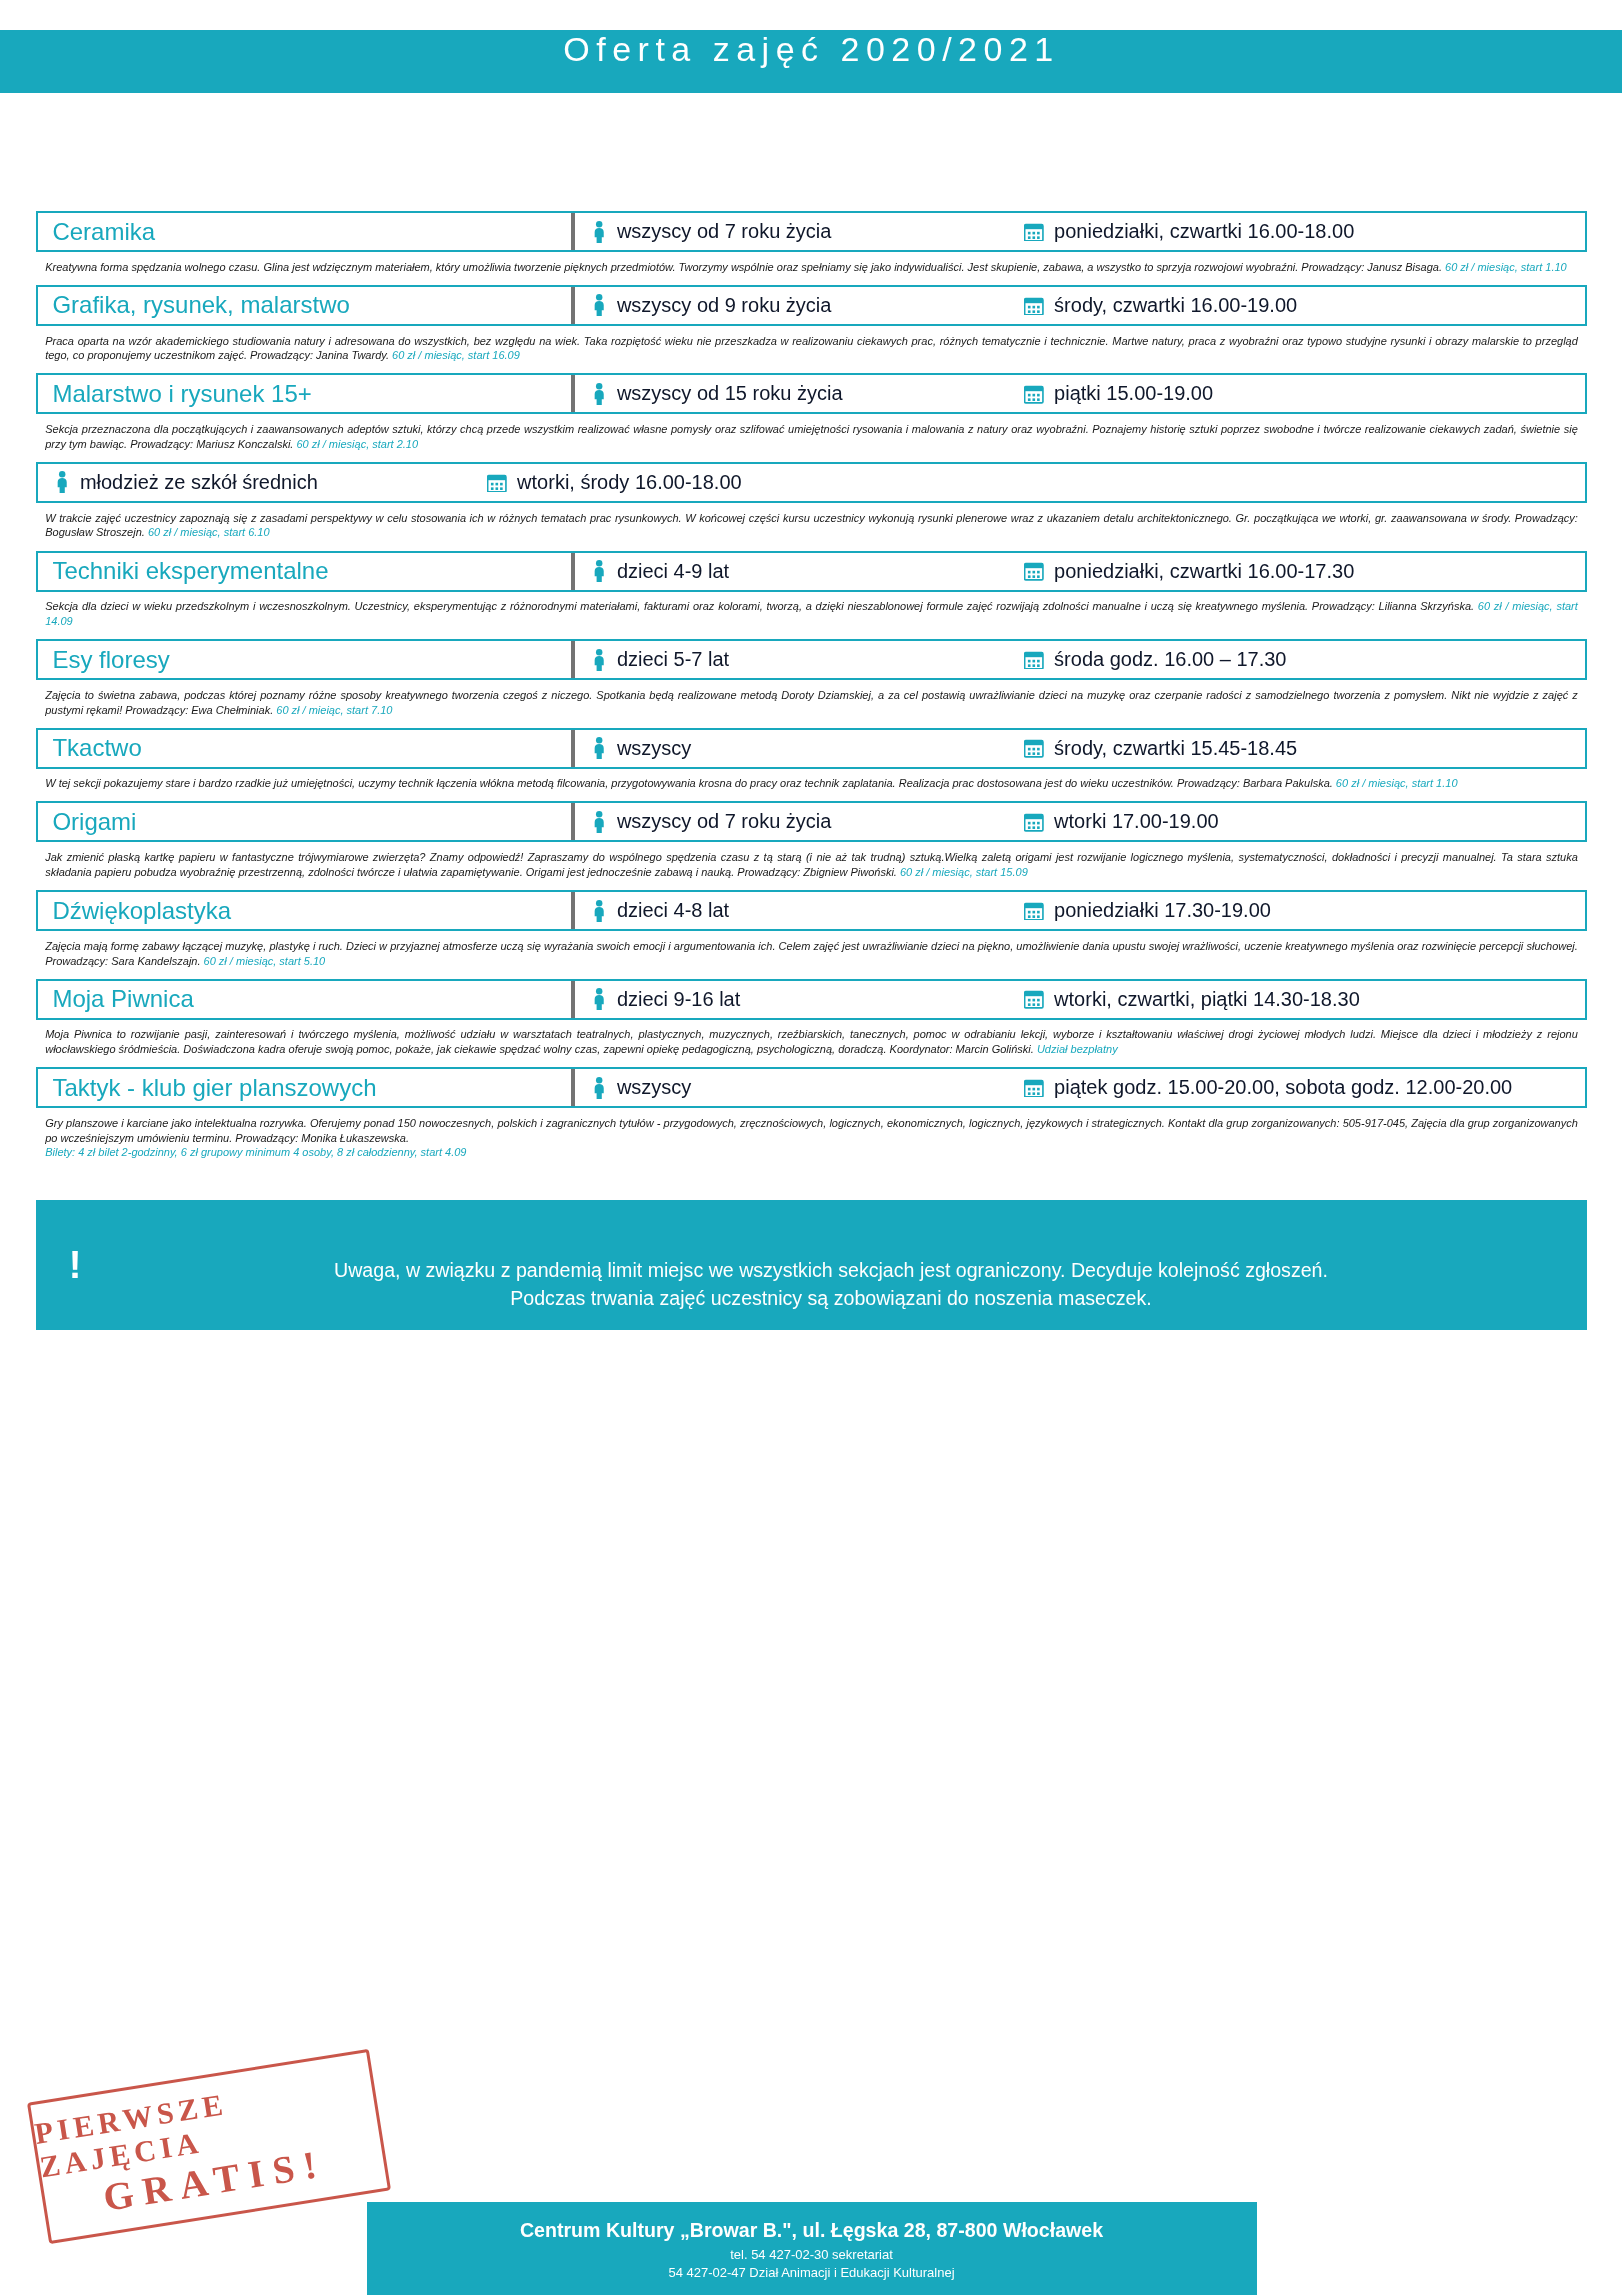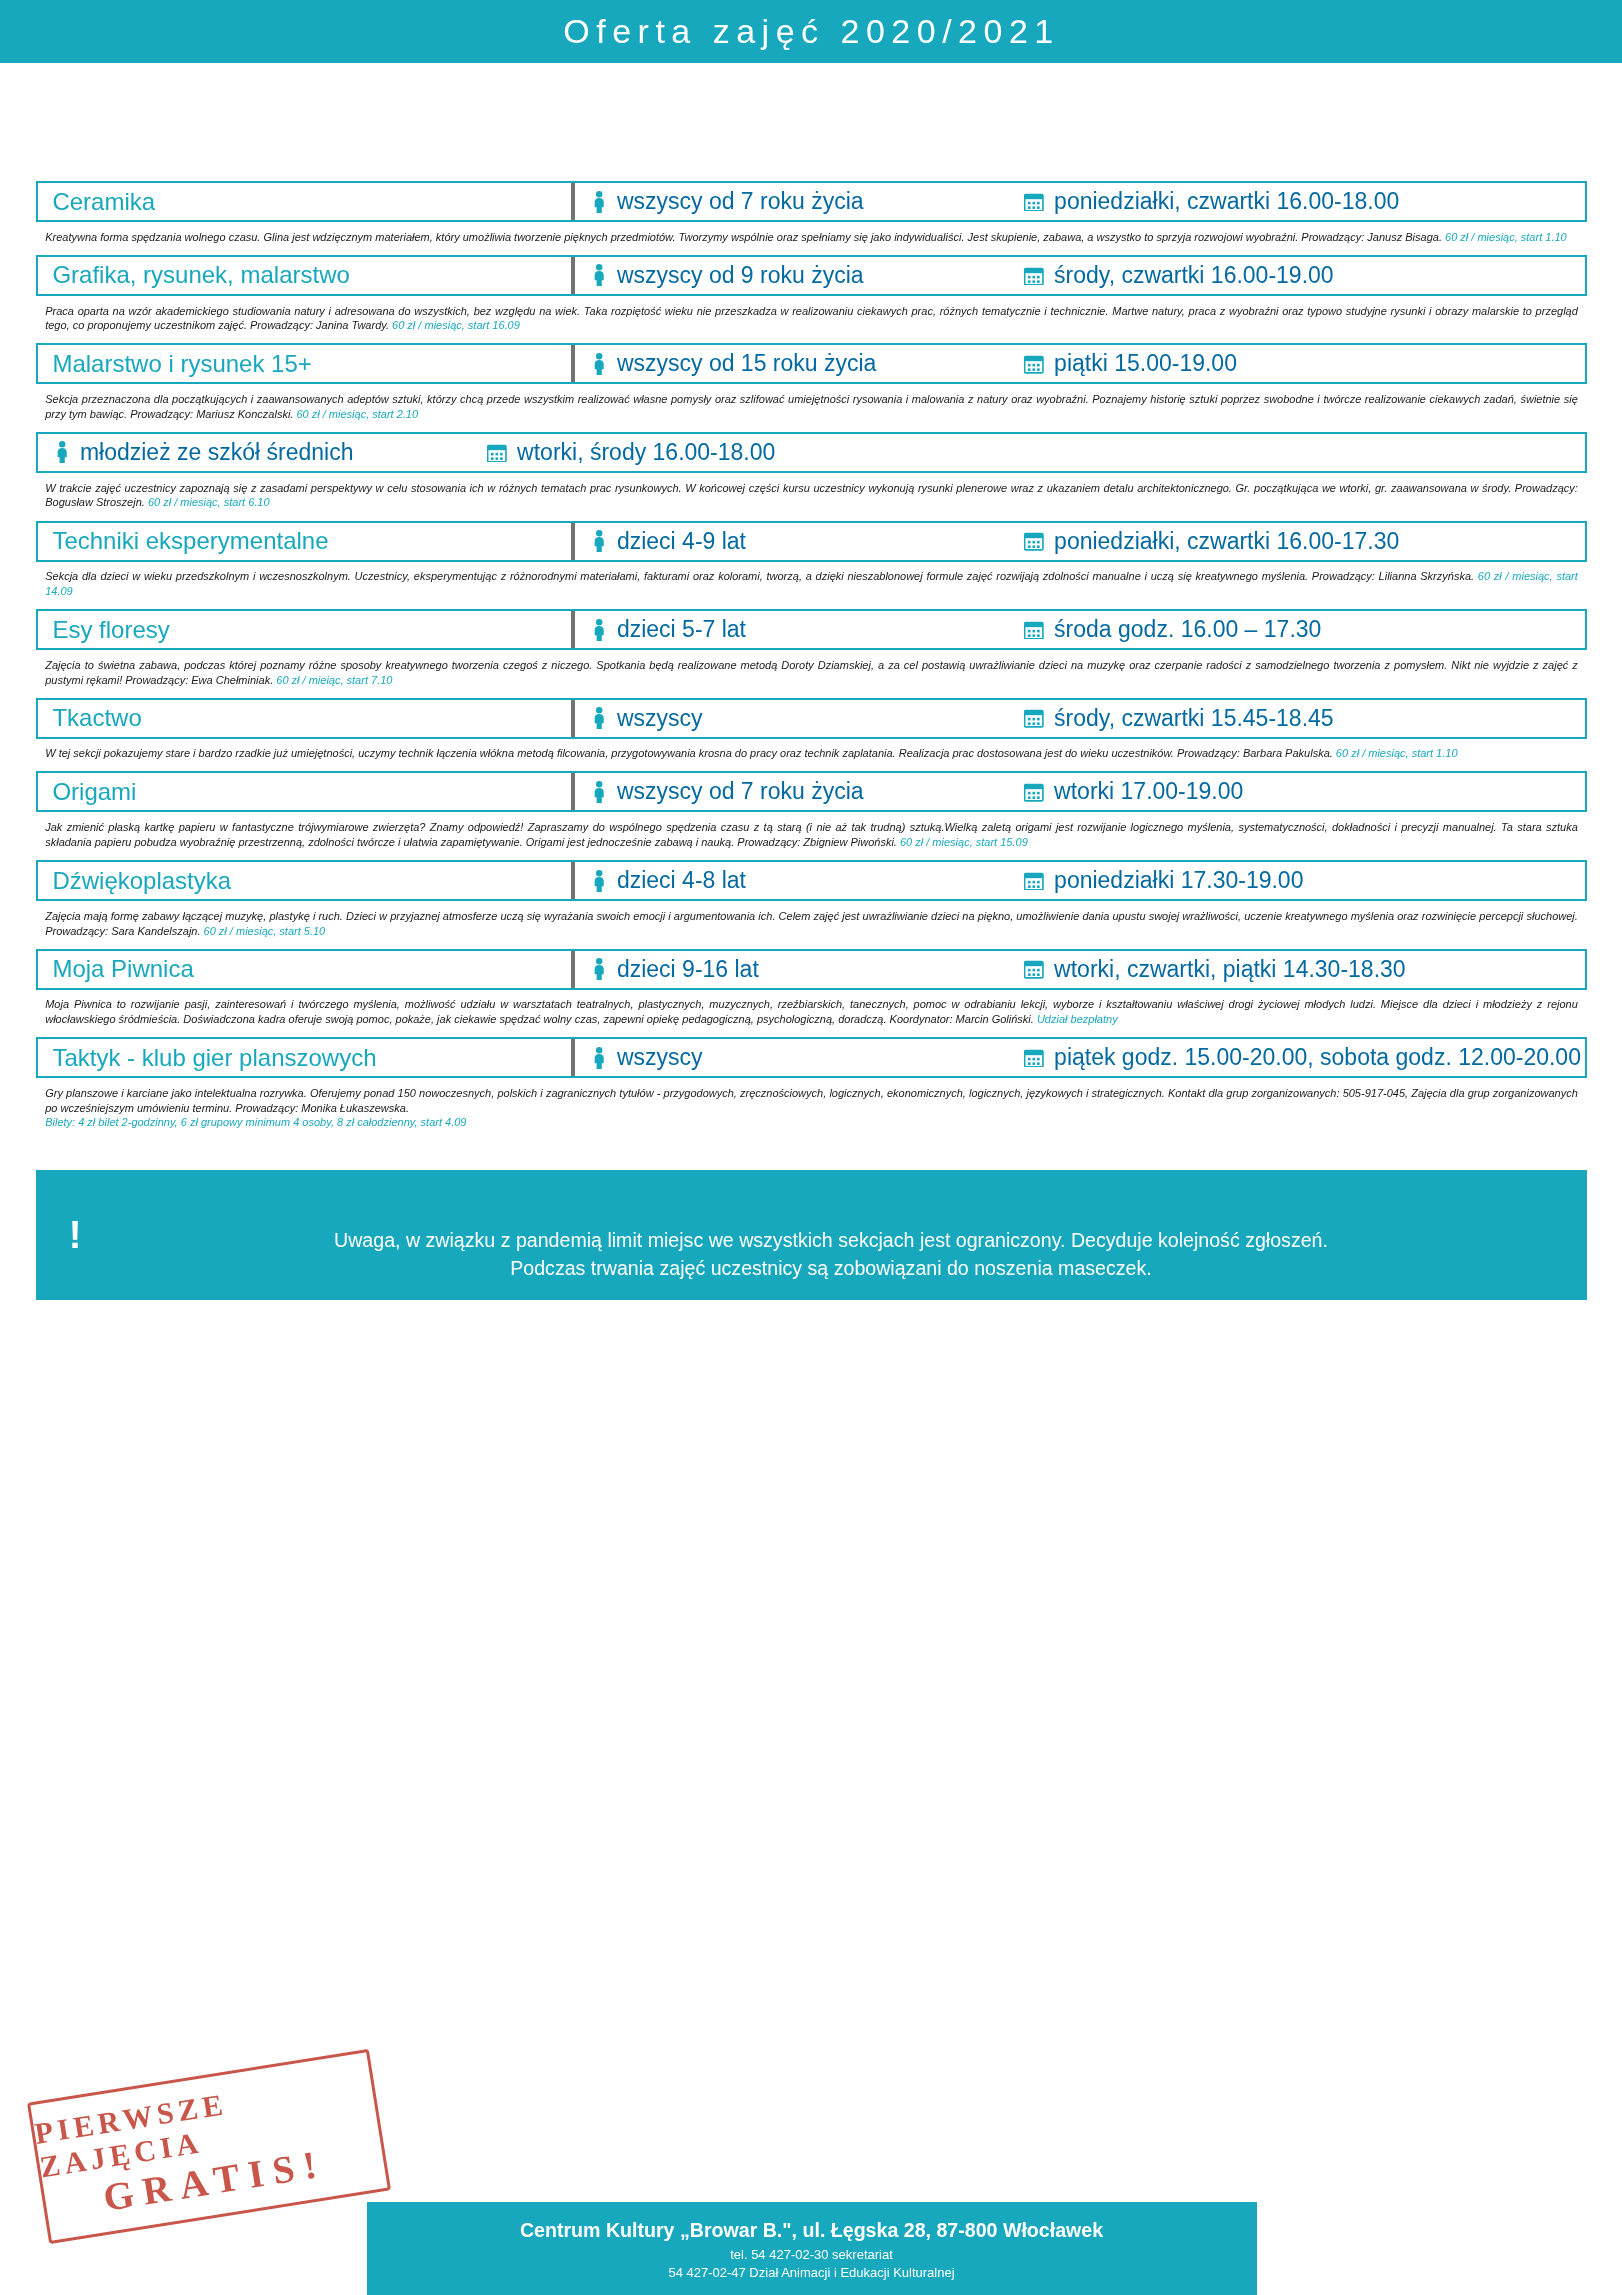--- a/index.html
+++ b/index.html
@@ -14,22 +14,22 @@
     color: #1a1a1a;
     position: relative;
     overflow: hidden;
   }
 
   
   .top-banner {
     background: #18a8bd;
     height: 63px;
     display: flex;
-    align-items: center;
     justify-content: center;
+    margin-top: 30px;
   }
   .top-banner .title {
     color: #ffffff;
     font-size: 34px;
     letter-spacing: 6.5px;
     font-weight: 400;
   }
 
   .spacer-top { height: 118px; }
 
@@ -71,22 +71,22 @@
   .meta-cell {
     display: flex;
     align-items: center;
     gap: 10.5px;
     padding-left: 17px;
     box-sizing: border-box;
   }
   .meta-cell.audience { flex: 0 0 432px; }
   .meta-cell.schedule { flex: 1 1 auto; }
   .meta-cell span.txt {
-    color: #0369a1;
-    font-size: 23px;
+    color: #0f172a;
+    font-size: 20px;
     white-space: nowrap;
   }
   .icon {
     display: inline-block;
     color: #18a8bd;
     line-height: 1;
   }
   .icon svg { display: block; }
 
   .sec-body {

